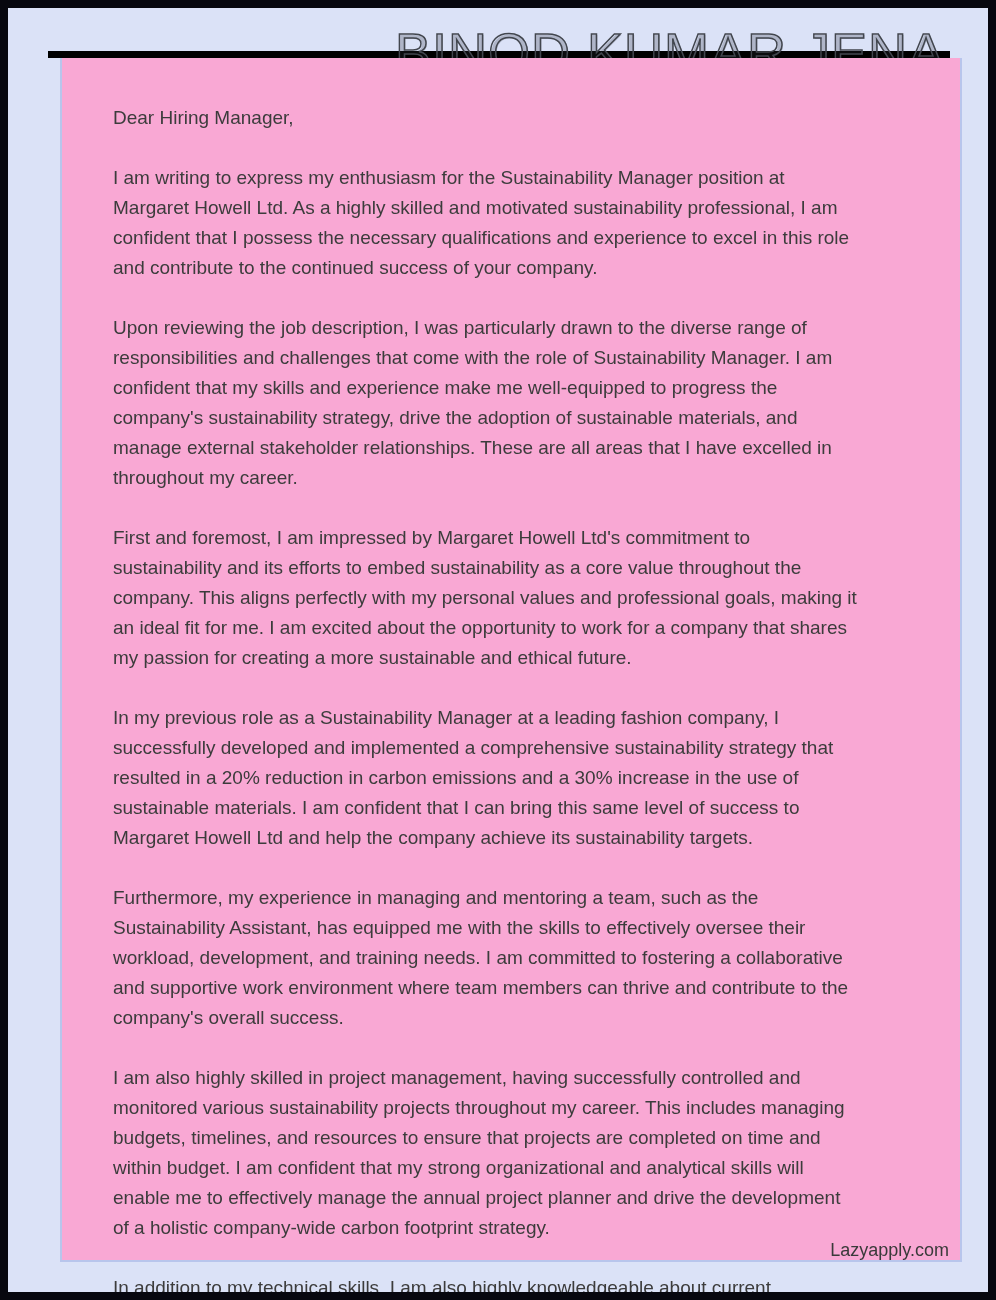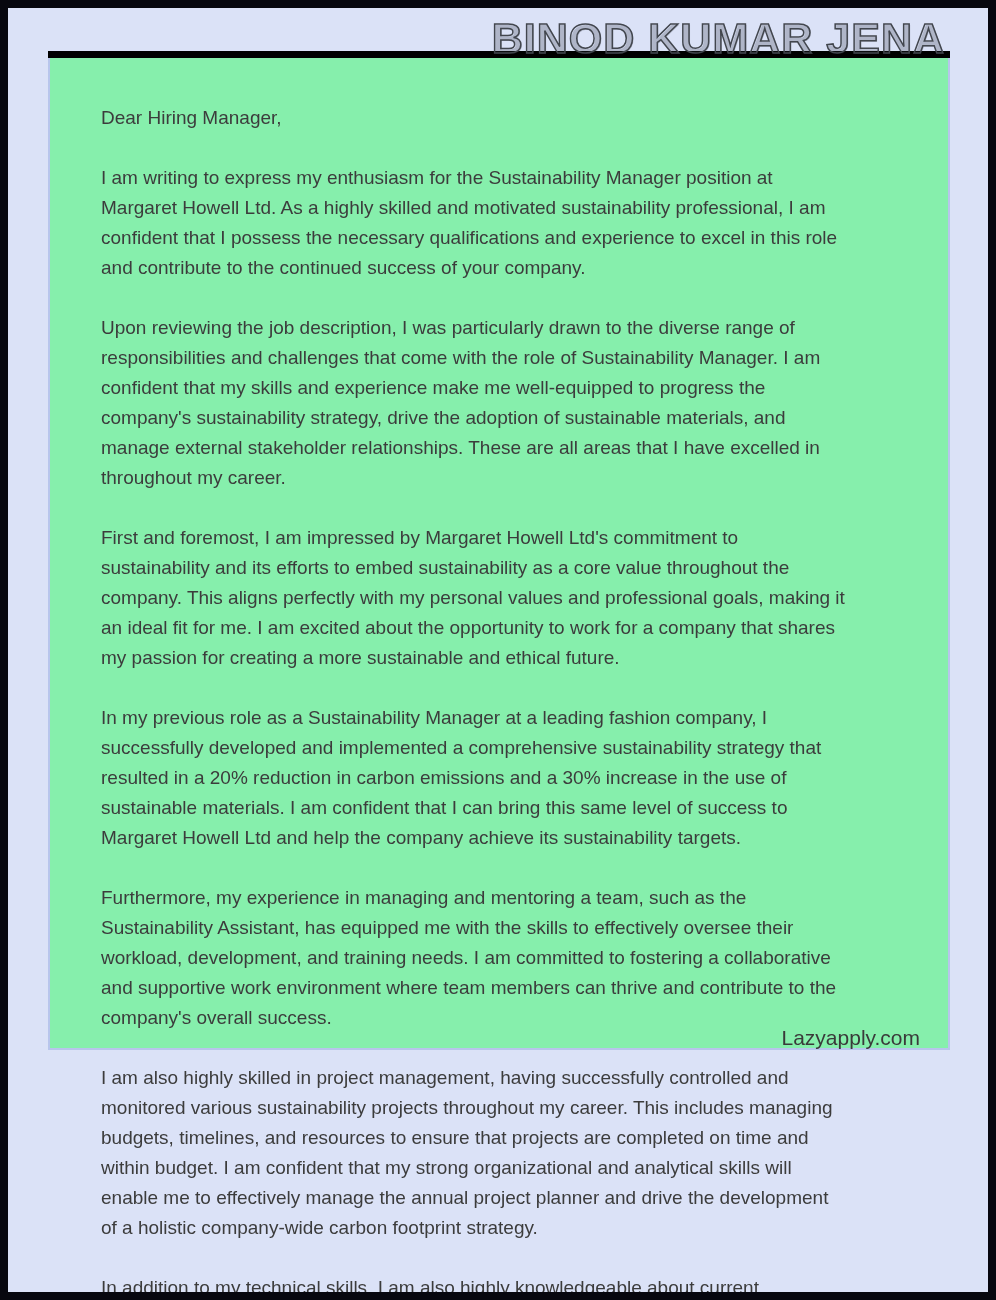--- a/index.html
+++ b/index.html
@@ -12,63 +12,63 @@
     position: relative;
     width: 996px;
     height: 1300px;
     box-sizing: border-box;
     background: #dbe2f7;
     border: 8px solid #07070f;
     overflow: hidden;
   }
   .header-name {
     position: absolute;
-    top: 9px;
+    top: 17px;
     right: 43px;
-    font-size: 43px;
-    font-weight: bold;
+    font-size: 54px;
+    font-weight: normal;
     letter-spacing: 1px;
     line-height: 1;
     color: transparent;
     -webkit-text-stroke: 1.5px #42464e;
     text-shadow: 1px 1px 0 rgba(45, 49, 58, 0.25);
     white-space: nowrap;
   }
   .header-rule {
     margin: 43px 0 0 40px;
     width: 902px;
     height: 7px;
     background: #000000;
   }
   .doc {
     position: relative;
-    margin-left: 40px;
+    margin-left: 52px;
     width: 902px;
-    height: 992px;
+    height: 1204px;
     box-sizing: border-box;
-    background: #86efac;
+    background: #f9a8d4;
     border: 2px solid #b8c5ec;
     border-top: none;
     overflow: visible;
   }
   .letter-body {
     padding: 45px 50px 0 51px;
     font-size: 19px;
     line-height: 30px;
     color: #3c3c3c;
   }
   .para {
     margin: 0 0 30px 0;
     white-space: pre-line;
   }
   .watermark {
     position: absolute;
-    right: 28px;
+    right: 11px;
     bottom: 1px;
-    font-size: 21px;
+    font-size: 18px;
     line-height: 18px;
     color: #3a3a3a;
     background: transparent;
     text-align: center;
   }
 </style>
 </head>
 <body>
 
 <div class="page">

